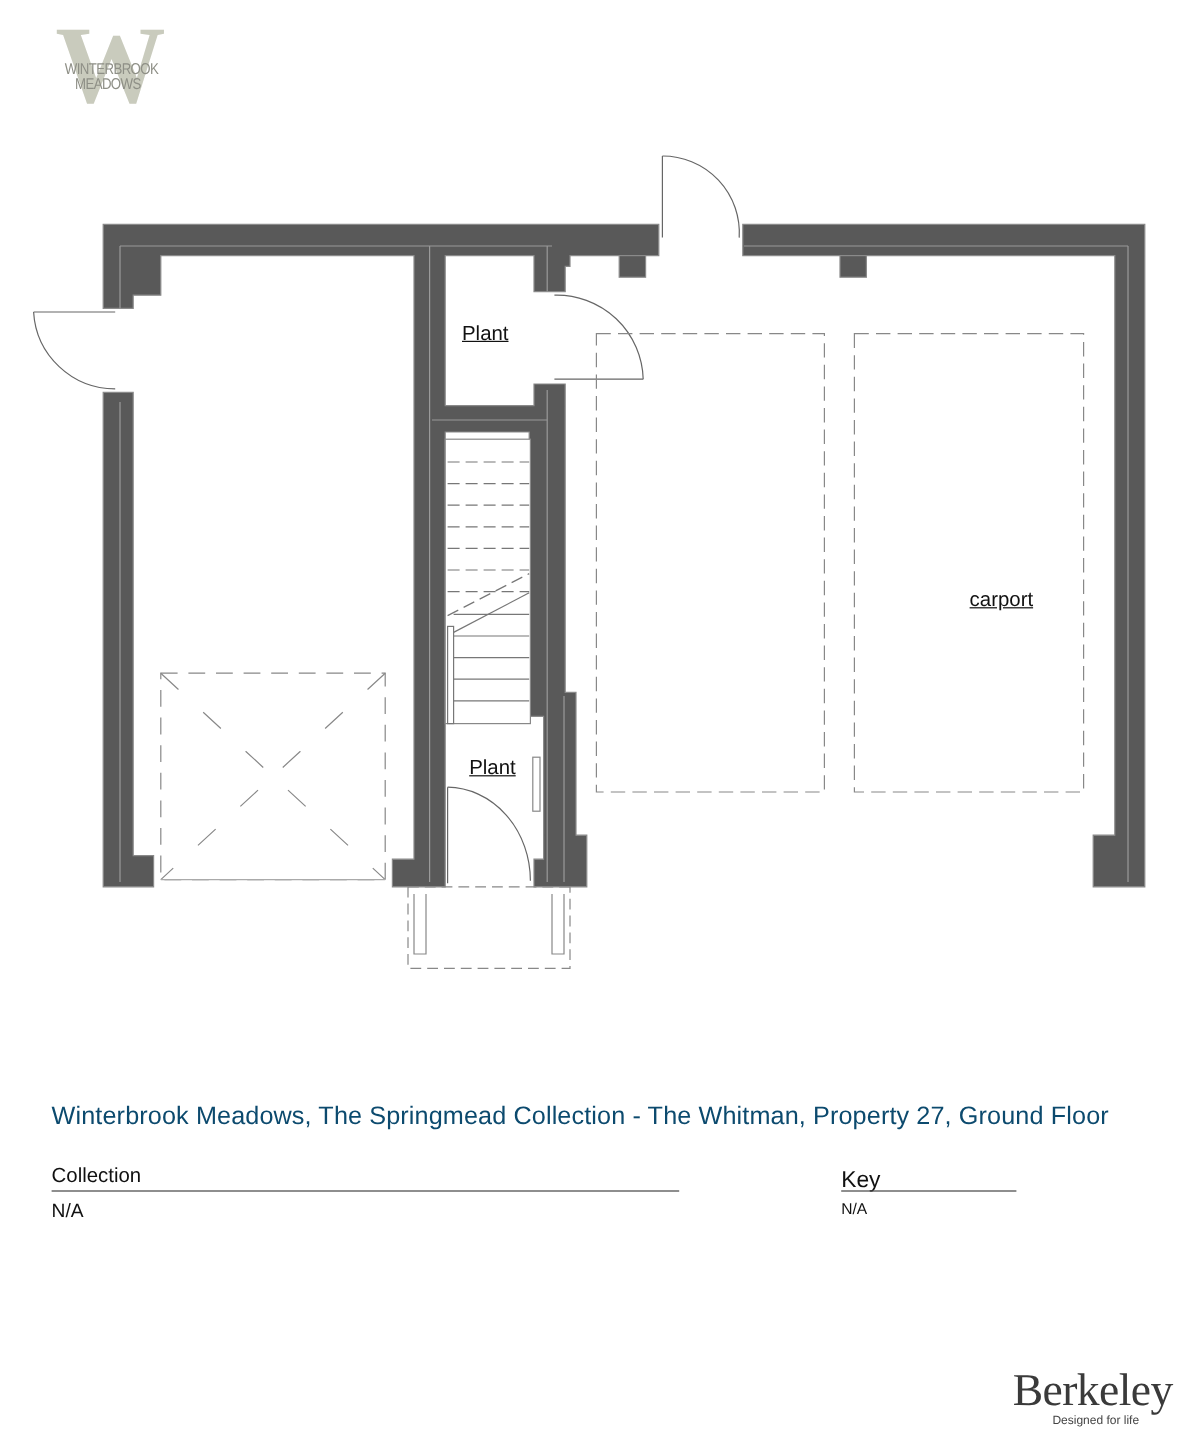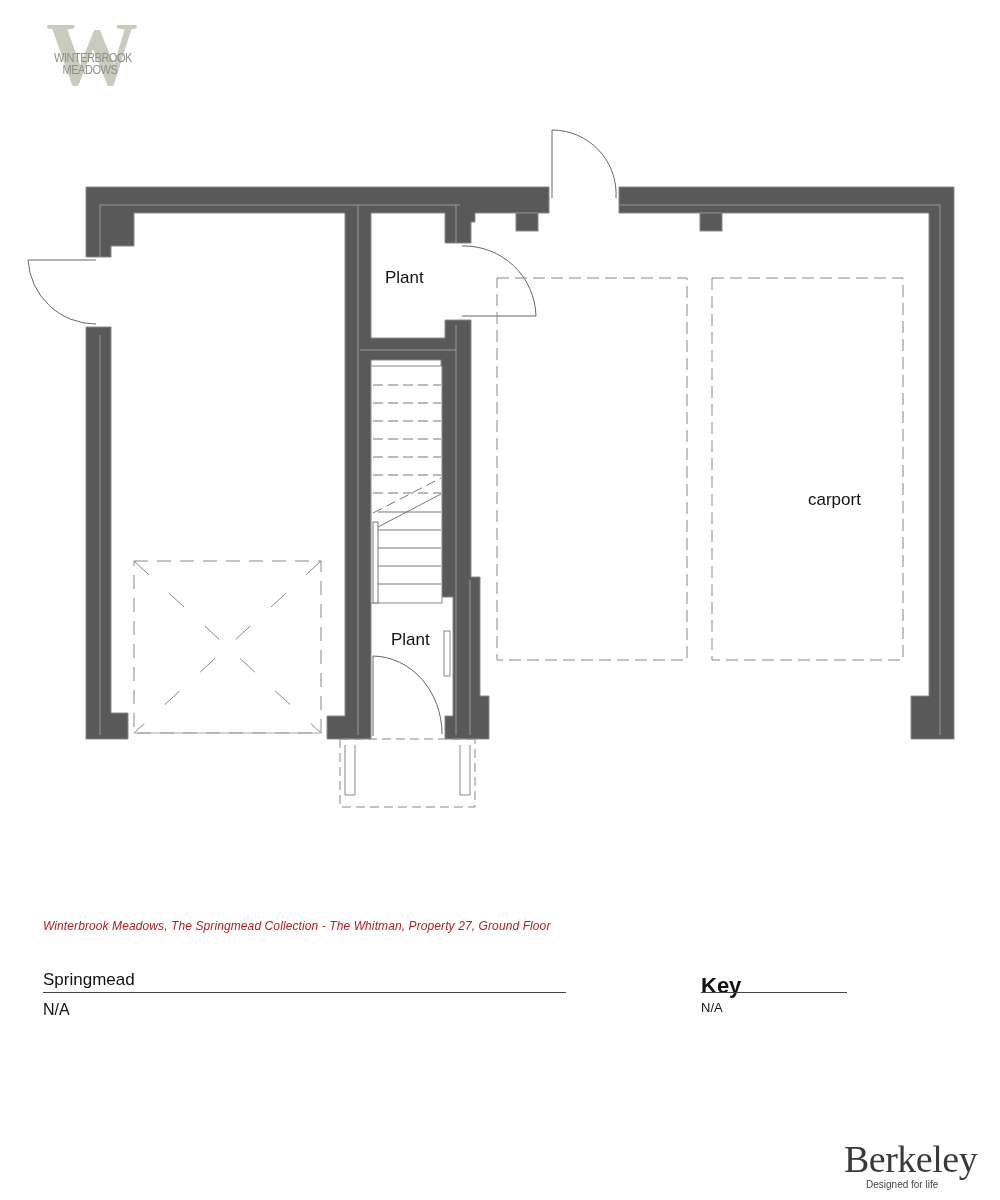--- a/index.html
+++ b/index.html
@@ -1,31 +1,31 @@
 <!DOCTYPE html>
 <html><head>
 <meta charset="utf-8">
 <style>
   html, body { margin:0; padding:0; background:#ffffff; }
   body { width:1000px; height:1200px; position:relative; overflow:hidden; font-family:"Liberation Sans", sans-serif; color:#111; }
   .logo { position:absolute; left:40px; top:14px; width:130px; height:84px; }
   .logo .w { position:absolute; left:6px; top:-6px; font-family:"Liberation Serif", serif; font-size:92px; font-weight:bold; color:#c9cbbd; line-height:1; }
   .logo .brand { position:absolute; left:14px; top:38px; font-family:"Liberation Sans", sans-serif; font-size:13px; color:#8e8f86; line-height:12px; letter-spacing:-0.6px; transform:scaleX(0.85); transform-origin:left top; }
   .plan { position:absolute; left:0; top:0; }
-  .title { position:absolute; left:43px; top:919px; font-size:12px; color:#b91c1c; letter-spacing:0.1px;font-style:italic; }
+  .title { position:absolute; left:43px; top:919px; font-size:21px; color:#0c4a6e; letter-spacing:0.1px; }
   .dim-label { position:absolute; left:43px; top:970px; font-size:17px; }
   .dim-line { position:absolute; left:43px; top:992px; width:523px; height:1px; background:#444; }
   .dim-value { position:absolute; left:43px; top:1001px; font-size:16px; }
-  .key-label { position:absolute; left:701px; top:973px; font-size:22px;font-weight:bold; }
+  .key-label { position:absolute; left:701px; top:973px; font-size:19px; }
   .key-line { position:absolute; left:701px; top:992px; width:146px; height:1px; background:#444; }
   .key-value { position:absolute; left:701px; top:1000px; font-size:13px; }
   .berkeley { position:absolute; left:844px; top:1140px; }
   .berkeley .name { font-family:"Liberation Serif", serif; font-size:38px; color:#3a3a3a; letter-spacing:-0.5px; line-height:1; }
-  .berkeley .tag { font-size:10px; color:#444; margin-top:1px; margin-left:2px;padding-left:20px; }
-  .room-label { position:absolute; font-size:17px; color:#111; }
+  .berkeley .tag { font-size:10px; color:#444; margin-top:1px; margin-left:13px;padding-left:20px; }
+  .room-label { position:absolute; font-size:17px; color:#111;text-decoration:underline; }
 </style>
 </head>
 <body>
 
 <div class="logo">
   <div class="w">W</div>
   <div class="brand">
     <div>WINTERBROOK</div>
     <div style="margin-left:10px;">MEADOWS</div>
   </div>
@@ -116,21 +116,21 @@
     <rect x="712" y="278" width="191" height="382"></rect>
   </g>
 </svg>
 
 <div class="room-label" style="left:385px; top:268px;">Plant</div>
 <div class="room-label" style="left:391px; top:630px;">Plant</div>
 <div class="room-label" style="left:808px; top:490px;">carport</div>
 
 <div class="title">Winterbrook Meadows, The Springmead Collection - The Whitman, Property 27, Ground Floor</div>
 
-<div class="dim-label">Springmead</div>
+<div class="dim-label">Collection</div>
 <div class="dim-line"></div>
 <div class="dim-value">N/A</div>
 
 <div class="key-label">Key</div>
 <div class="key-line"></div>
 <div class="key-value">N/A</div>
 
 <div class="berkeley">
   <div class="name">Berkeley</div>
   <div class="tag">Designed for life</div>

